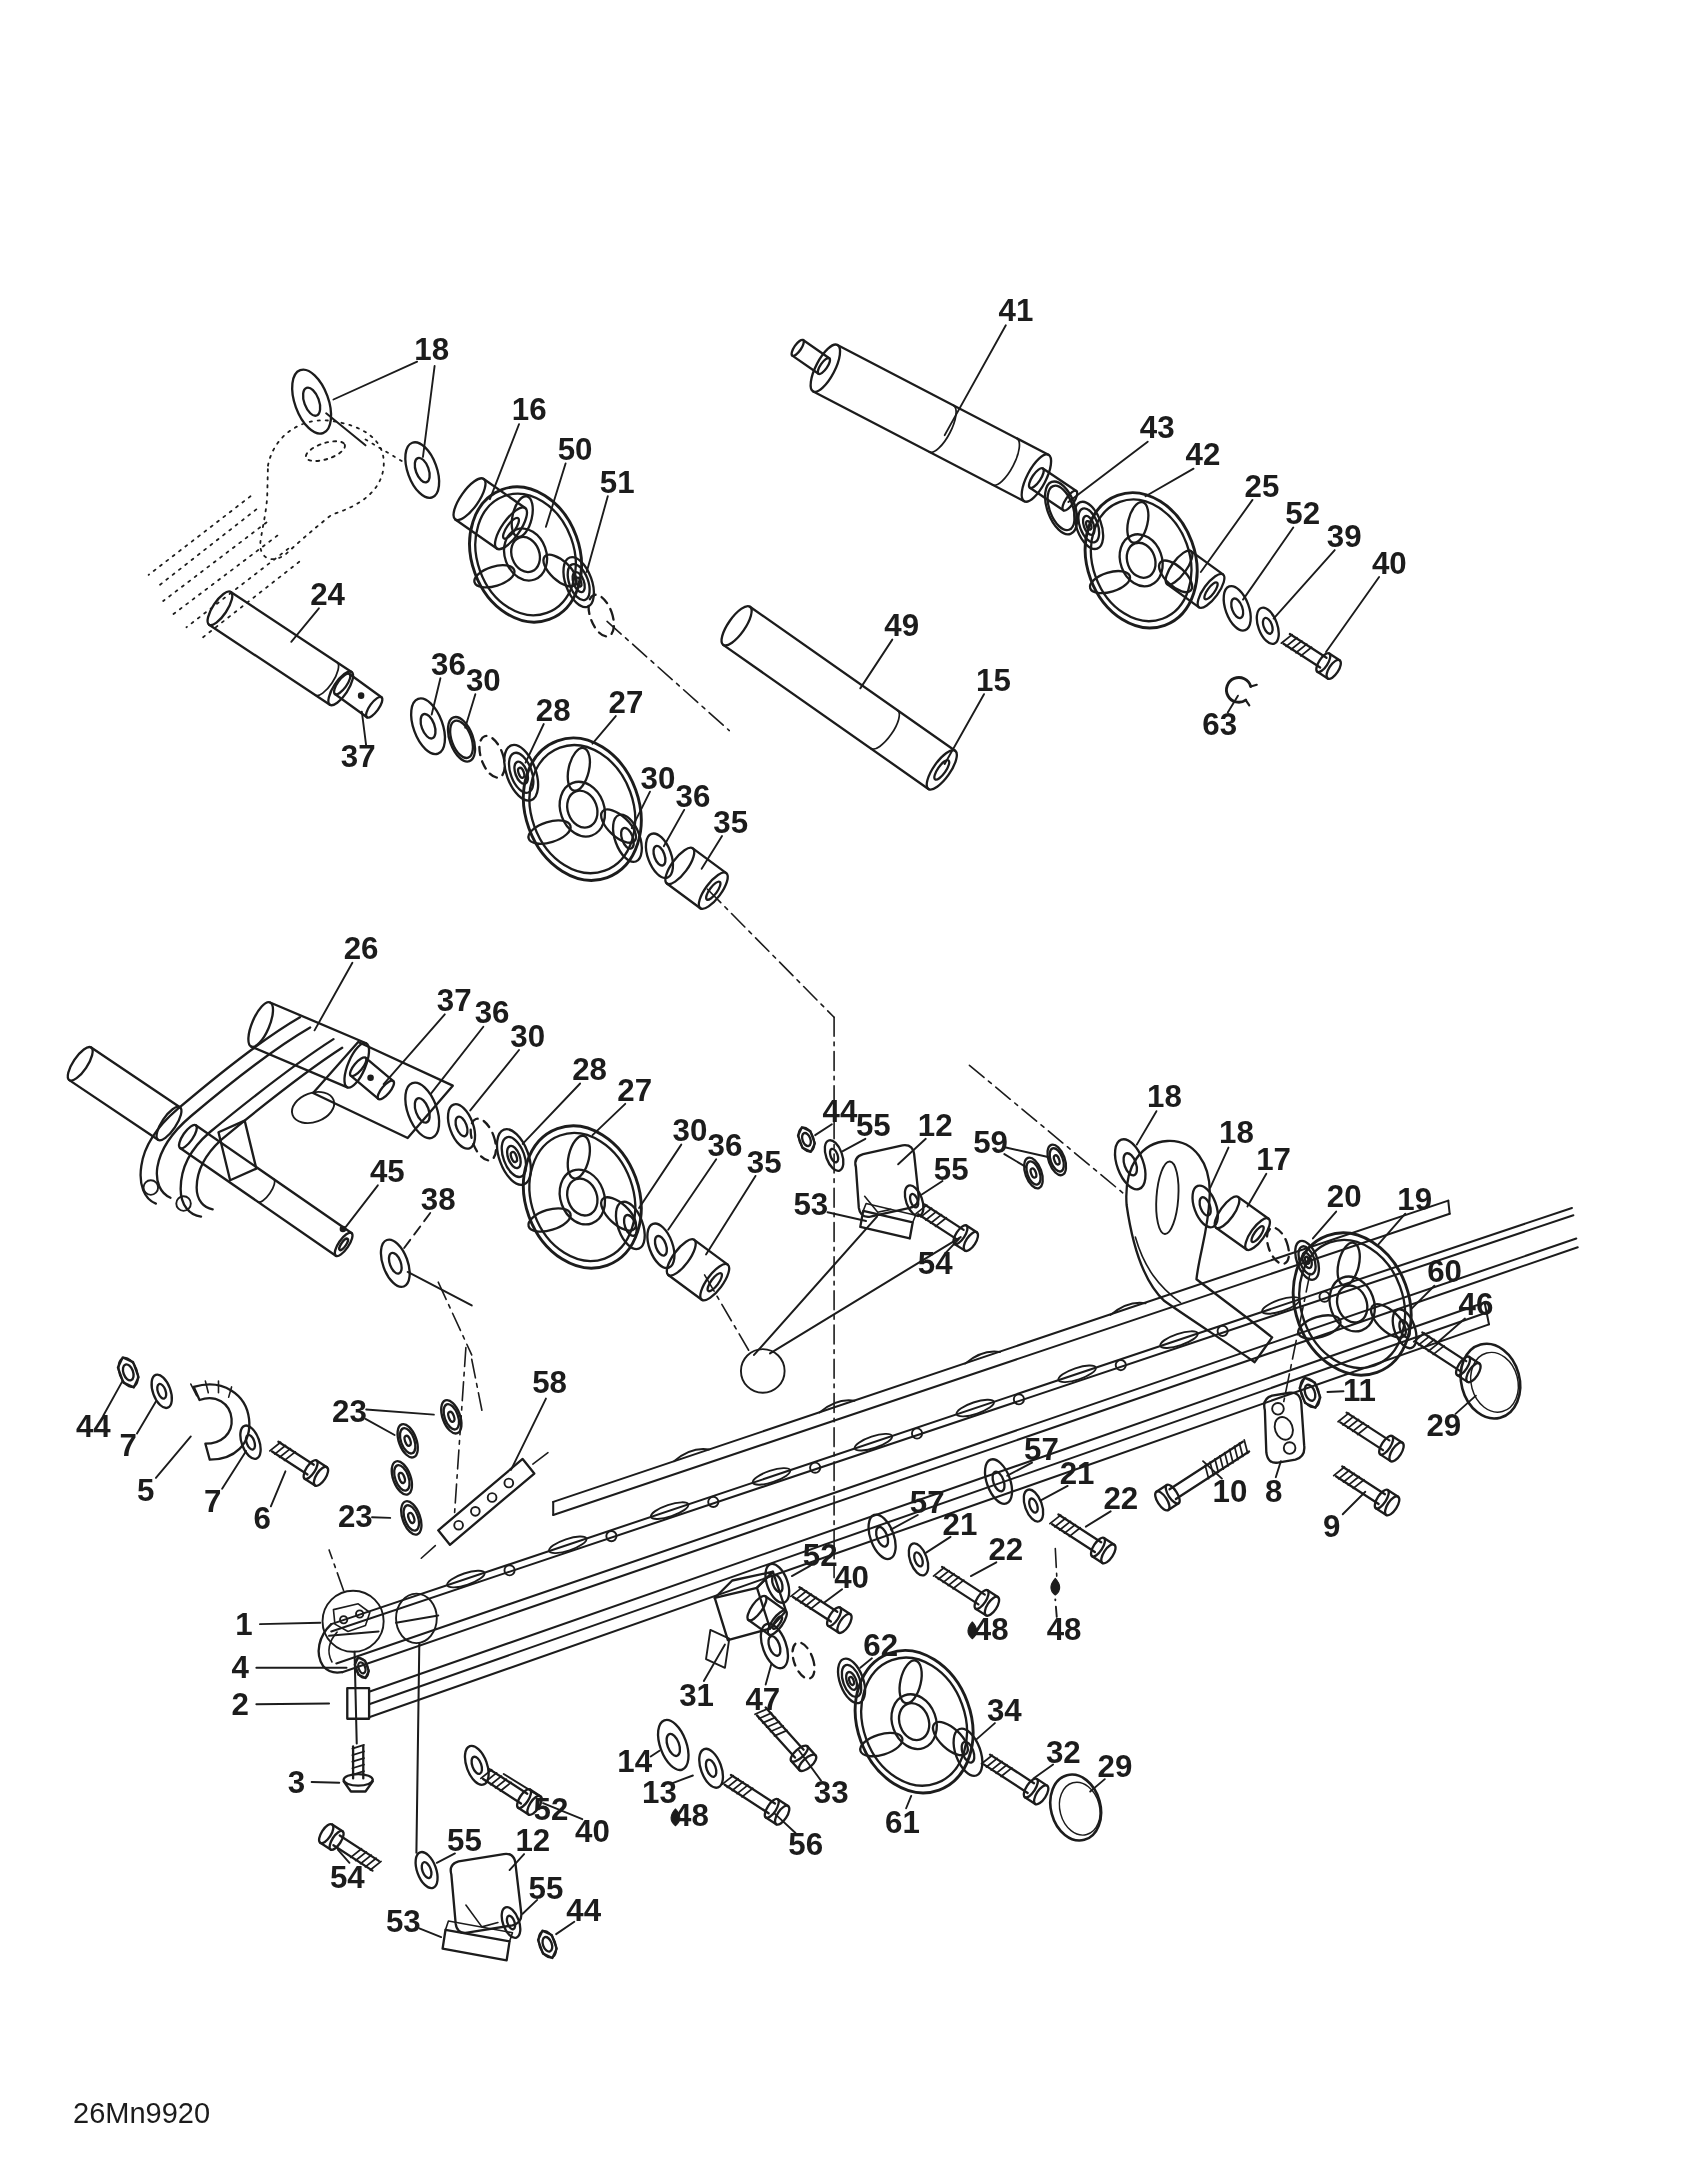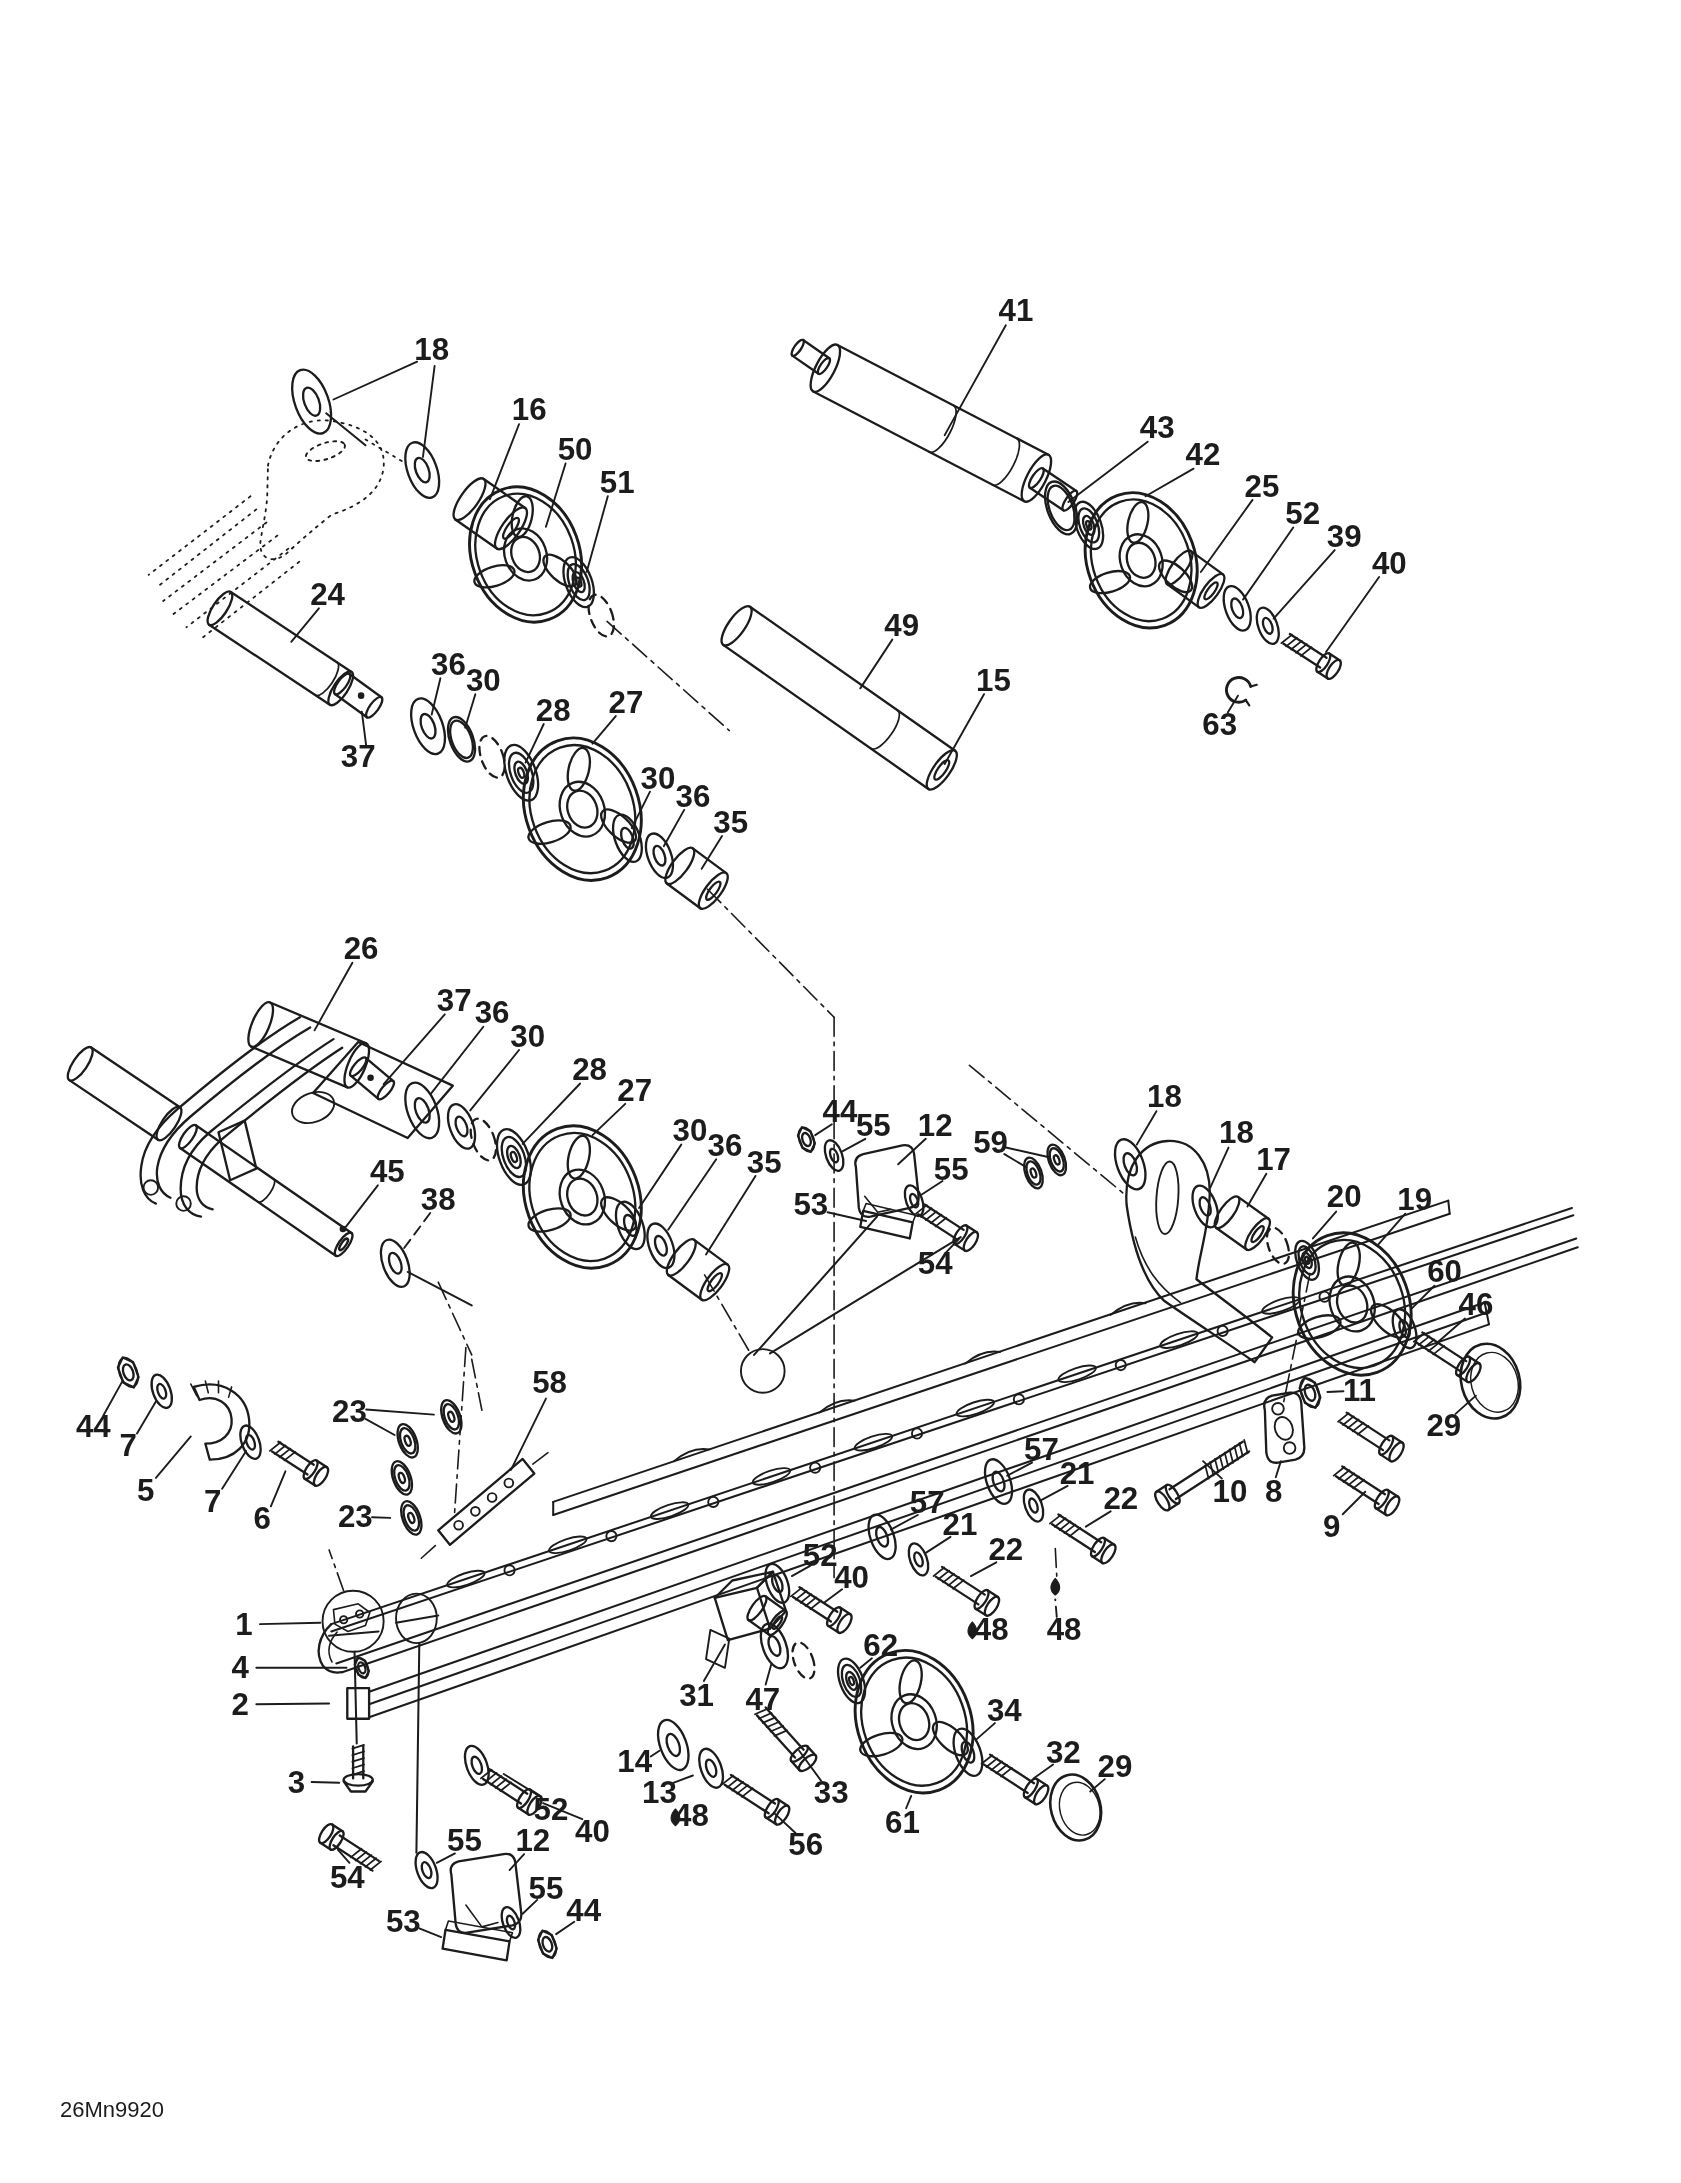--- a/index.html
+++ b/index.html
@@ -1,19 +1,19 @@
 <!DOCTYPE html>
 <html style="font-size:11.6px"><head>
 <meta charset="utf-8">
 <style>
   html,body{margin:0;padding:0;background:#e8e8e8;}
   .stage{position:relative;width:1682px;height:2183px;background:#ffffff;overflow:hidden;
          font-family:"Liberation Sans", sans-serif;}
   .stage svg{position:absolute;left:0;top:0;}
-  .watermark{position:absolute;left:60px;top:2097px;font-size:22px;color:#1c1c1c;
+  .watermark{position:absolute;left:73px;top:2097px;font-size:29px;color:#1c1c1c;
              font-family:"Liberation Sans", sans-serif;}
 </style>
 </head>
 <body>
 
 <div class="stage">
   <svg width="1682" height="2183" viewBox="0 0 2311 3000" xmlns="http://www.w3.org/2000/svg">
       <g stroke="#1c1c1c" fill="none" stroke-width="3.2" stroke-linecap="round" stroke-linejoin="round">
         <line x1="455" y1="2232" x2="2160" y2="1660" stroke-width="2.8"></line>
         <line x1="455" y1="2242" x2="2162" y2="1670" stroke-width="2.8"></line>

